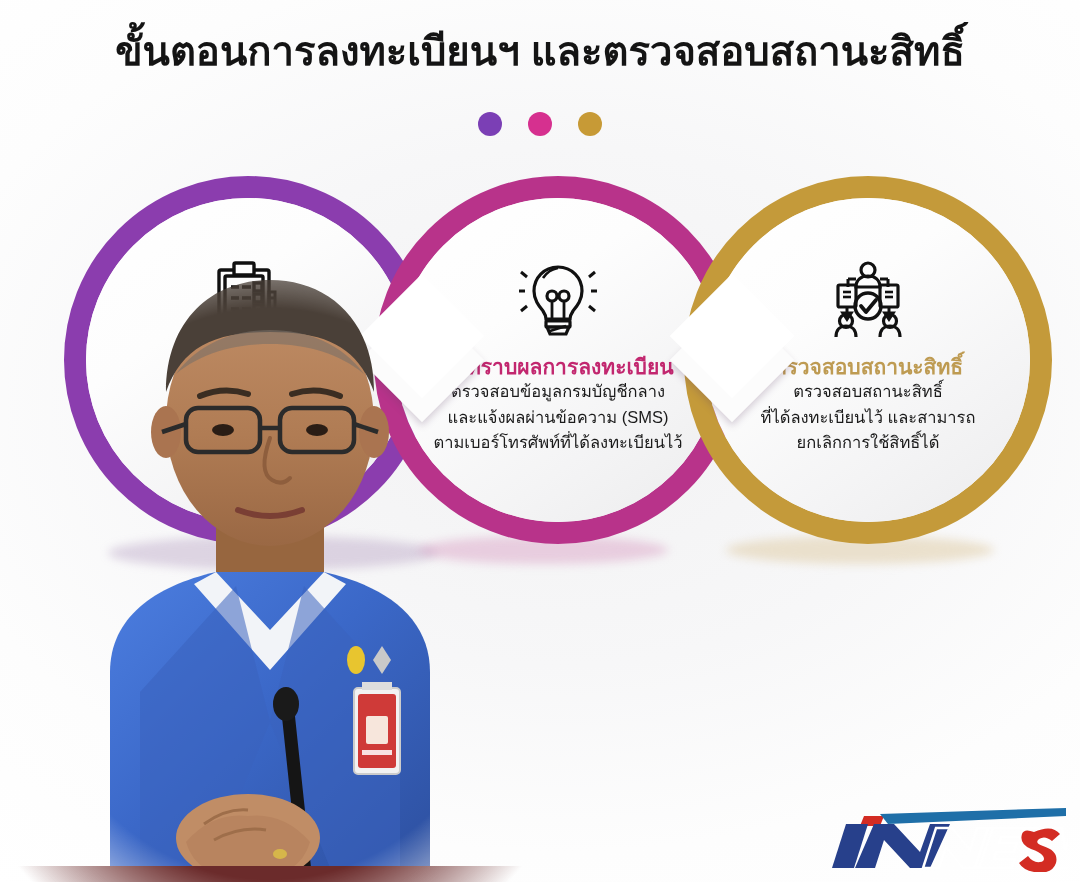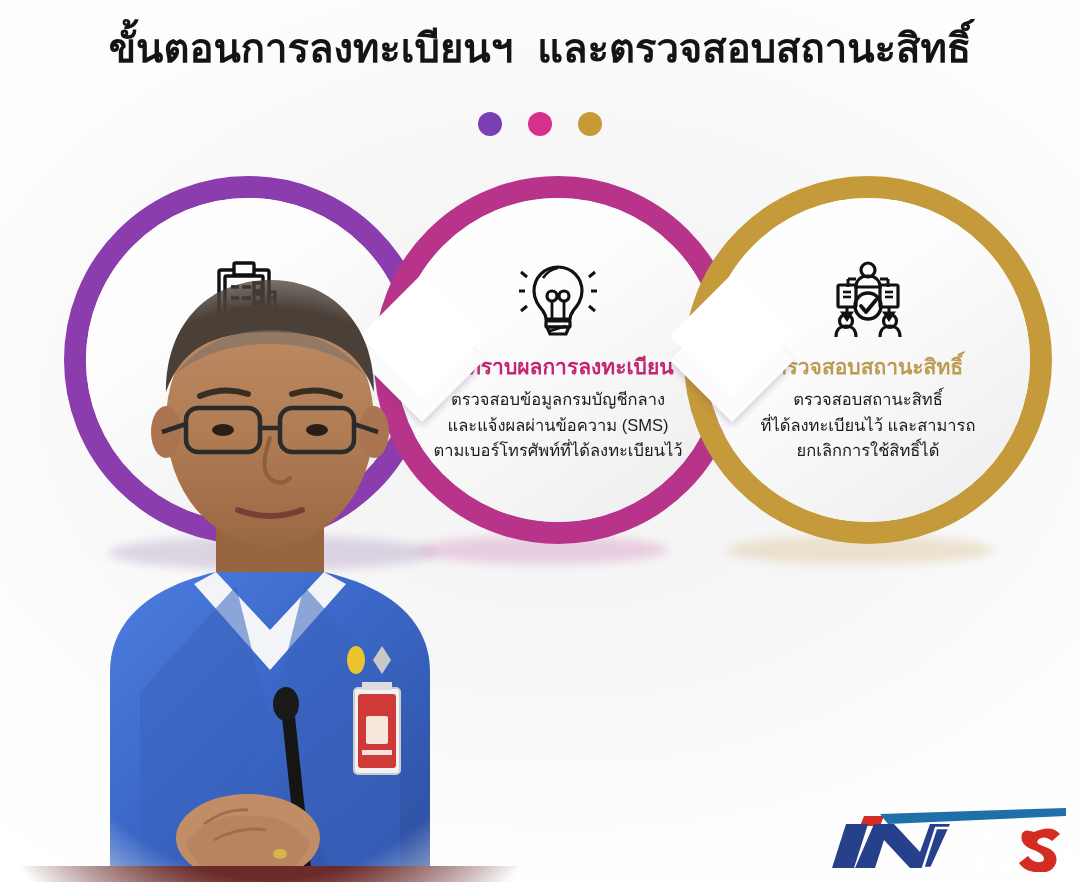--- a/index.html
+++ b/index.html
@@ -11,21 +11,21 @@
     position:relative;
   }
   #stage { position:absolute; inset:0; width:1080px; height:882px; overflow:hidden;
            background:
              radial-gradient(ellipse 900px 620px at 52% 46%, #f2f2f3 0%, #f7f7f8 42%, #fdfdfd 72%, #ffffff 100%);
   }
 
   
   .title-wrap { position:absolute; top:28px; left:0; width:1080px; text-align:center; }
   .title {
-    font-family:Liberation Mono, monospace;
+    font-family:Liberation Sans, sans-serif;
     font-size:40px; font-weight:700; color:#141414; letter-spacing:0px;
     line-height:1.18;
   }
   .dots { position:absolute; top:112px; left:0; width:1080px; display:flex;
           justify-content:center; gap:26px; }
   .dot { width:24px; height:24px; border-radius:50%; }
 
   
   .ground { position:absolute; border-radius:50%; filter:blur(5px); }
 
@@ -43,21 +43,21 @@
   .icon-box svg { display:block; }
 
   .c-title {
     font-family:"Liberation Sans", sans-serif;
     font-size:21px; font-weight:700; line-height:1.2; margin-top:6px;
     text-align:center; white-space:nowrap;
   }
   .c-body {
     font-family:"Liberation Sans", sans-serif;
     font-size:16.5px; font-weight:400; color:#1b1b1b; line-height:1.55;
-    text-align:center; margin-top:8px; white-space:pre-line;
+    text-align:center; white-space:pre-line;
   }
 
   
   .chev { position:absolute; width:88px; height:88px; background:#fcfcfc;
           transform:rotate(45deg);
           box-shadow:3px 3px 7px rgba(90,60,100,.22); }
   .chev::after { content:""; position:absolute; width:88px; height:88px;
           background:#ffffff; top:-17px; left:-17px; }
 
   

